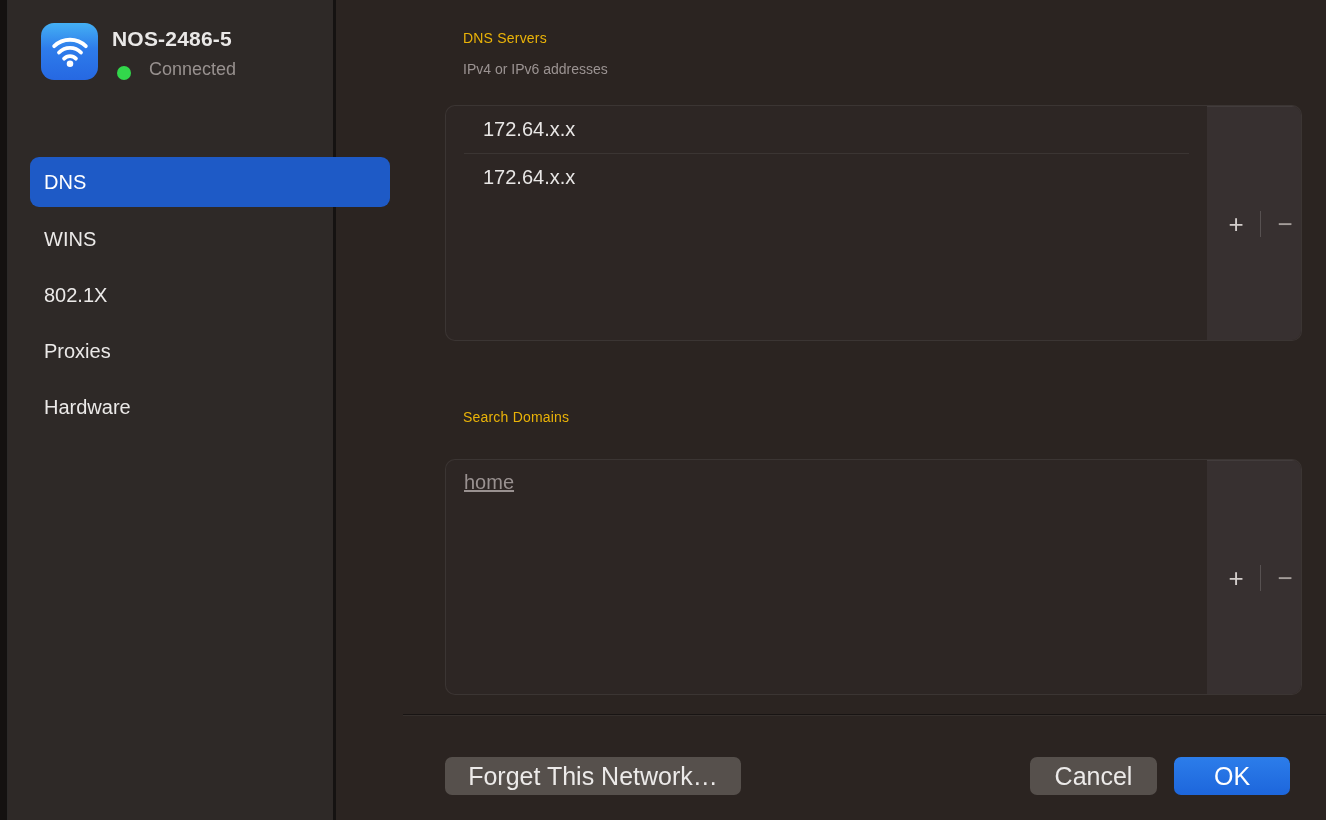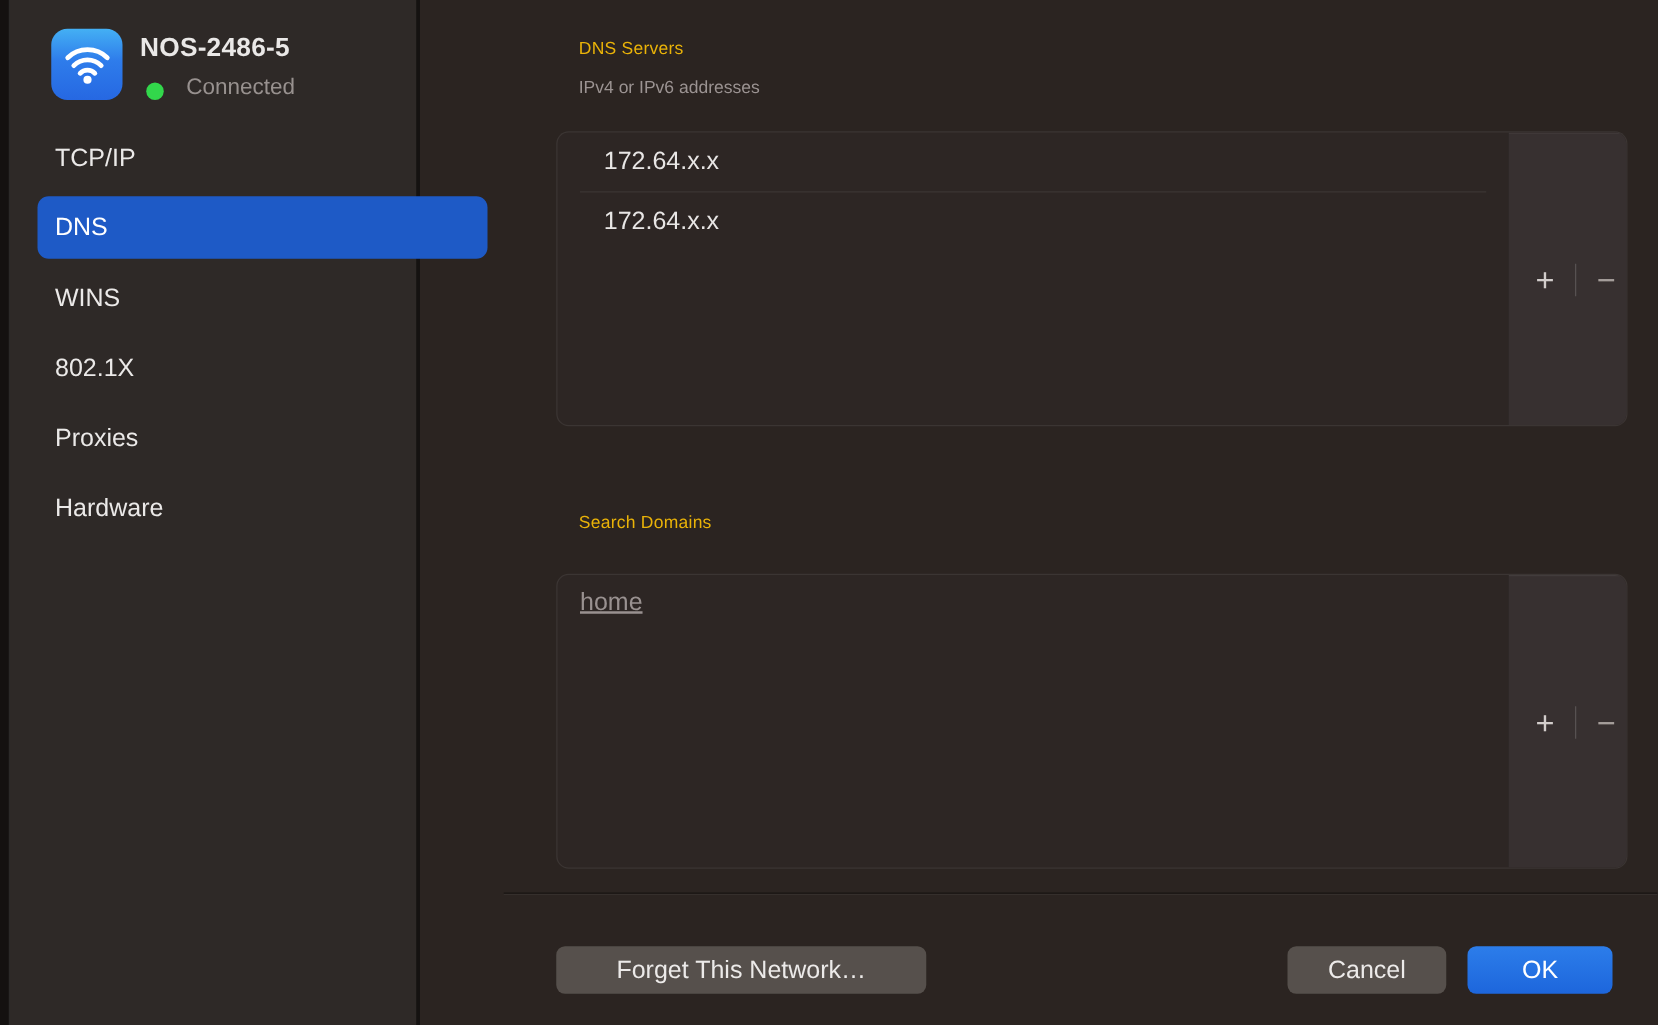--- a/index.html
+++ b/index.html
@@ -107,21 +107,21 @@
 
   .footer-sep {
     left: 403px; top: 714px; width: 923px; height: 1px;
     background: #181413;
     box-shadow: 0 1px 0 rgba(255,255,255,0.05);
   }
 
   .btn {
     height: 38px; border-radius: 7px;
     display: flex; align-items: center; justify-content: center;
-    font-size: 20px; color: #eceae9;
+    font-size: 25px; color: #eceae9;
     background: #56504c;
     box-sizing: border-box; cursor: default; user-select: none;
   }
   .btn.primary {
     background: linear-gradient(180deg, #2c7dea 0%, #1d66dc 100%);
     color: #ffffff;
   }
 </style>
 </head>
 <body>
@@ -139,23 +139,20 @@
     </svg>
   </div>
 
   <div class="abs net-name">NOS-2486-5</div>
 
   <div class="abs status-row">
     <span class="status-dot"></span>
     <span class="status-text">Connected</span>
   </div>
 
-  <div class="abs side-item" style="top:102px">
-    <span>TCP/IP</span>
-  </div>
   <div class="abs side-item selected" style="top:157px">
     <span>DNS</span>
   </div>
   <div class="abs side-item" style="top:214px">
     <span>WINS</span>
   </div>
   <div class="abs side-item" style="top:270px">
     <span>802.1X</span>
   </div>
   <div class="abs side-item" style="top:326px">

